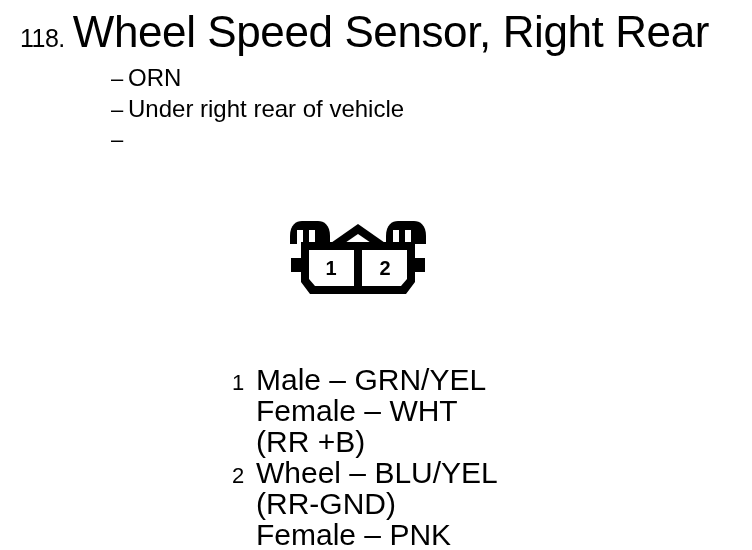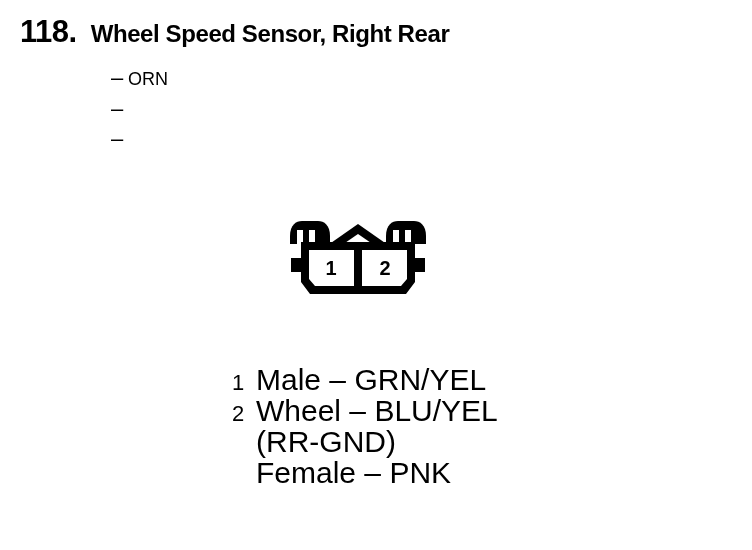--- a/index.html
+++ b/index.html
@@ -23,31 +23,31 @@
   .title-row {
     position: absolute;
     left: 20px;
     top: 12px;
     width: 712px;
     display: flex;
     align-items: baseline;
     white-space: nowrap;
   }
   .title-num {
-    font-size: 31px;
-    font-weight: bold;
+    font-size: 25px;
+    font-weight: normal;
     letter-spacing: -0.5px;
     line-height: 40px;
   }
   .title-text {
-    font-size: 24px;
-    font-weight: bold;
+    font-size: 44px;
+    font-weight: normal;
     letter-spacing: -0.4px;
     line-height: 40px;
-    margin-left: 14px;
+    margin-left: 8px;
   }
 
   
   .bullets {
     position: absolute;
     left: 111px;
     top: 63px;
     width: 560px;
   }
   .bullet-line {
@@ -56,21 +56,21 @@
     font-size: 22px;
     line-height: 30px;
     white-space: nowrap;
   }
   .bullet-dash {
     width: 17px;
     flex: 0 0 17px;
     font-size: 22px;
   }
   .bullet-label {
-    font-size: 18px;
+    font-size: 24px;
   }
 
   
   .connector-wrap {
     position: absolute;
     left: 278px;
     top: 214px;
     width: 160px;
     height: 92px;
   }
@@ -120,20 +120,21 @@
 
   <div class="bullets">
 
     <div class="bullet-line">
       <span class="bullet-dash">–</span>
       <span class="bullet-label">ORN</span>
     </div>
 
     <div class="bullet-line">
       <span class="bullet-dash">–</span>
+      <span class="bullet-label">Under right rear of vehicle</span>
     </div>
 
     <div class="bullet-line">
       <span class="bullet-dash">–</span>
     </div>
 
   </div>
 
   <div class="connector-wrap">
     <svg class="connector-svg" width="160" height="92" viewBox="0 0 160 92" xmlns="http://www.w3.org/2000/svg">
@@ -199,20 +200,28 @@
     </svg>
   </div>
 
   <div class="pinlist">
 
     <div class="pin-group">
       <div class="pin-row">
         <span class="pin-num">1</span>
         <span class="pin-text">Male – GRN/YEL</span>
       </div>
+      <div class="pin-row cont">
+        <span class="pin-num">&nbsp;</span>
+        <span class="pin-text">Female – WHT</span>
+      </div>
+      <div class="pin-row cont">
+        <span class="pin-num">&nbsp;</span>
+        <span class="pin-text">(RR +B)</span>
+      </div>
     </div>
 
     <div class="pin-group">
       <div class="pin-row">
         <span class="pin-num">2</span>
         <span class="pin-text">Wheel – BLU/YEL</span>
       </div>
       <div class="pin-row cont">
         <span class="pin-num">&nbsp;</span>
         <span class="pin-text">(RR-GND)</span>

